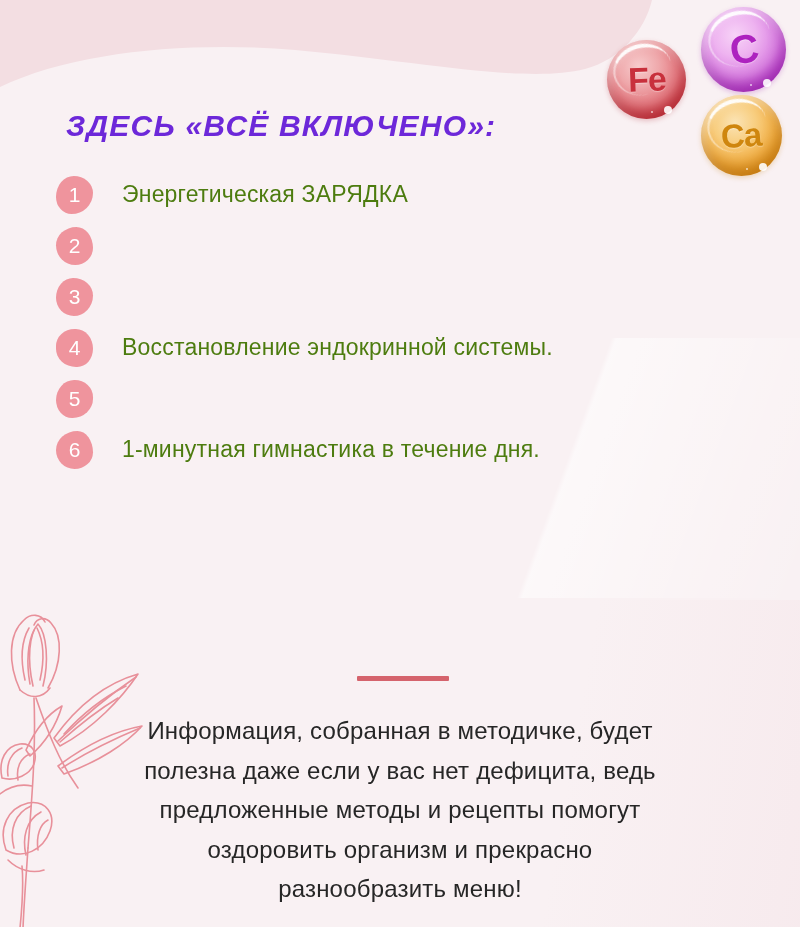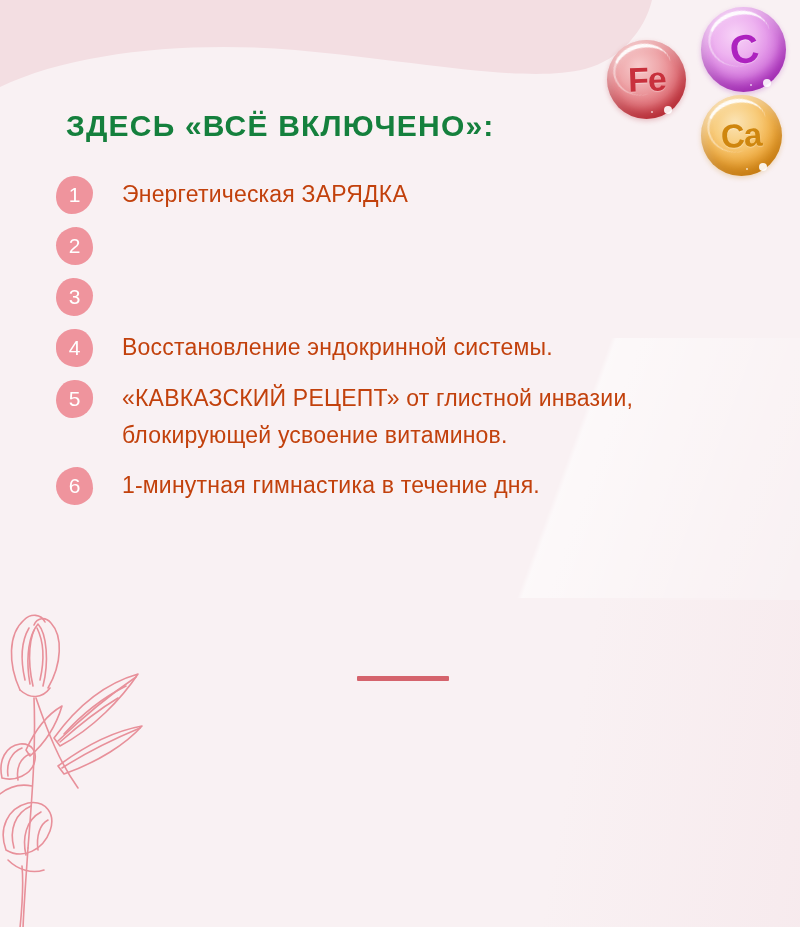--- a/index.html
+++ b/index.html
@@ -57,40 +57,41 @@
     box-shadow:inset -3px -9px 14px rgba(110,5,130,0.45), inset 3px 5px 9px rgba(255,255,255,0.45), 0 2px 5px rgba(160,30,180,0.25);}
   .sphere-c .label{color:#ad22bf;font-size:40px;transform:rotate(-8deg);}
   .sphere-ca{left:701px;top:95px;width:81px;height:81px;
     background:radial-gradient(circle at 42% 34%, #fbe4b6 0%, #f8cd7e 30%, #f2ae42 58%, #e89413 80%, #d5850c 94%, #c67a08 100%);
     box-shadow:inset -3px -9px 14px rgba(150,85,0,0.45), inset 3px 5px 9px rgba(255,255,255,0.5), 0 2px 5px rgba(200,130,20,0.25);}
   .sphere-ca .label{color:#cf860e;font-size:33px;transform:rotate(-4deg);}
   
   .title{
     position:absolute;left:66px;top:109px;
     font-size:30px;font-weight:700;letter-spacing:1.2px;
-    color:#15803d;
+    color:#6d28d9;
+    font-style:italic;
   }
   
   .list{position:absolute;left:56px;top:176px;width:680px;}
   .item{display:flex;align-items:flex-start;margin-bottom:13px;}
   .badge{
     flex:0 0 37px;width:37px;height:38px;
     background:#ef949d;color:#ffffff;
     font-size:21px;line-height:38px;text-align:center;
     border-radius:48% 52% 58% 42% / 55% 45% 55% 45%;
     margin-right:29px;
   }
   .item:nth-child(2) .badge{border-radius:55% 45% 48% 52% / 48% 55% 45% 52%;}
   .item:nth-child(3) .badge{border-radius:46% 54% 52% 48% / 52% 46% 54% 48%;}
   .item:nth-child(4) .badge{border-radius:52% 48% 44% 56% / 46% 54% 50% 50%;}
   .item:nth-child(5) .badge{border-radius:50% 50% 56% 44% / 54% 46% 52% 48%;}
   .item:nth-child(6) .badge{border-radius:58% 42% 50% 50% / 50% 56% 44% 50%;}
   .item-text{
     font-size:23px;line-height:37px;letter-spacing:0.2px;
-    white-space:pre-line;color:#c2410c;
+    white-space:pre-line;color:#4d7c0f;
   }
   
   .divider{
     position:absolute;top:676px;left:357px;
     width:92px;height:5px;background:#d5636c;border-radius:1px;
   }
   .footer-par{
     position:absolute;top:711px;left:0;width:800px;
     text-align:center;font-size:24px;line-height:39.5px;
     letter-spacing:0.2px;white-space:pre-line;color:#262626;
@@ -139,31 +140,34 @@
     </div>
     <div class="item">
       <div class="badge">3</div>
     </div>
     <div class="item">
       <div class="badge">4</div>
       <div class="item-text">Восстановление эндокринной системы.</div>
     </div>
     <div class="item">
       <div class="badge">5</div>
-      <div class="item-text">«КАВКАЗСКИЙ РЕЦЕПТ» от глистной инвазии,
-блокирующей усвоение витаминов.</div>
     </div>
     <div class="item">
       <div class="badge">6</div>
       <div class="item-text">1-минутная гимнастика в течение дня.</div>
     </div>
   </div>
 
   <div class="divider"></div>
 
+  <div class="footer-par">Информация, собранная в методичке, будет
+полезна даже если у вас нет дефицита, ведь
+предложенные методы и рецепты помогут
+оздоровить организм и прекрасно
+разнообразить меню!</div>
 
   <svg class="flower-svg" width="150" height="330" viewBox="0 0 150 330" aria-hidden="true">
 
     <path d="M22,92 C10,66 10,36 26,22 C33,15 43,16 47,24"></path>
     <path d="M50,90 C64,66 65,38 53,25 C47,18 39,20 36,27"></path>
     <path d="M35,88 C29,62 31,36 40,26 C49,36 51,64 45,88"></path>
     <path d="M27,82 C22,60 24,42 31,30"></path>
     <path d="M42,82 C47,60 45,42 39,30"></path>
     <path d="M32,86 C28,64 30,44 36,32"></path>
     <path d="M22,92 C32,101 44,101 52,90"></path>

